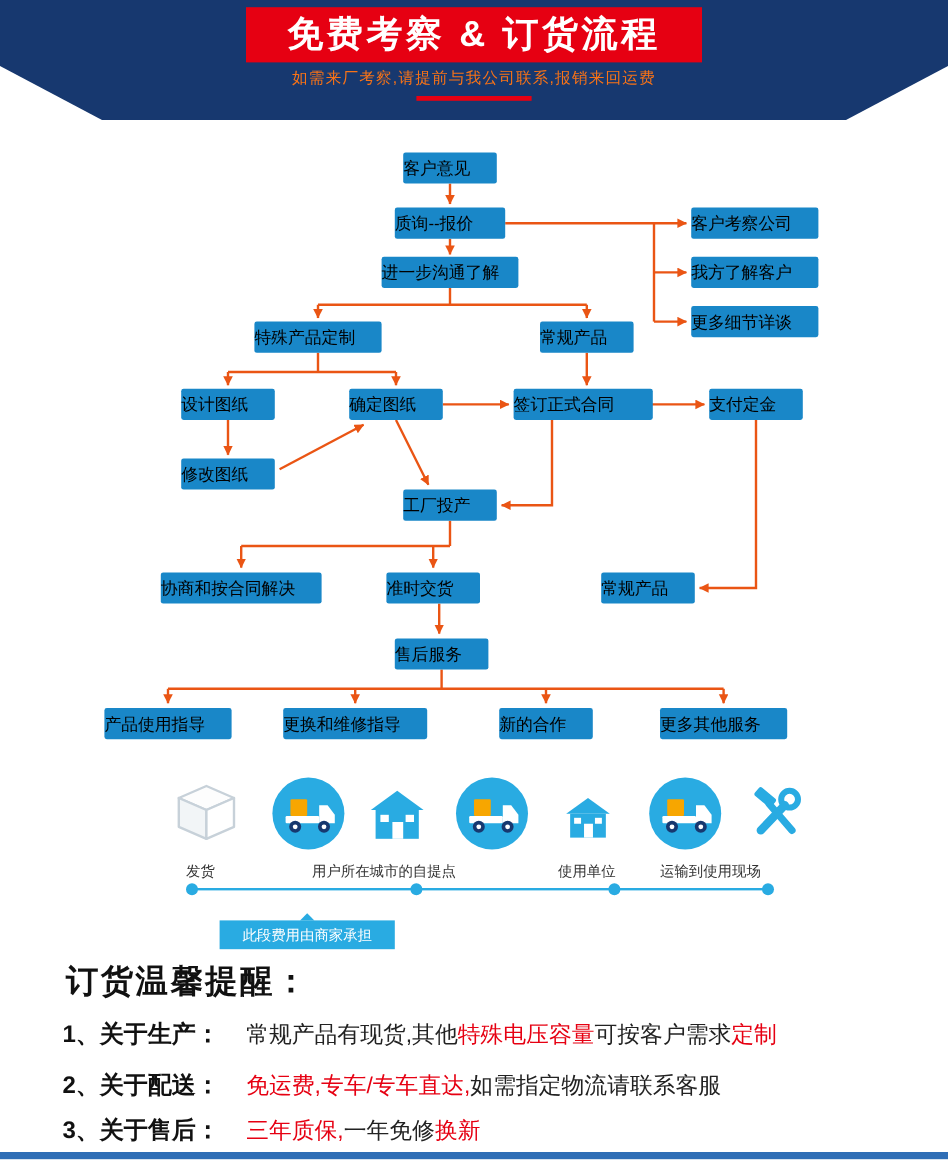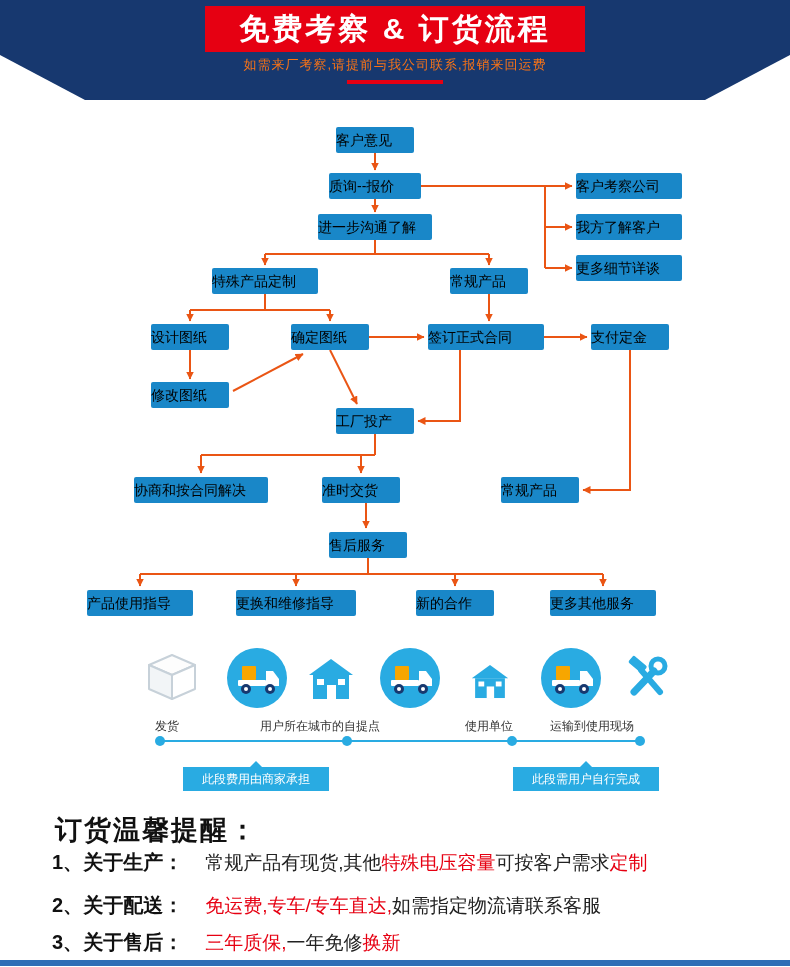--- a/index.html
+++ b/index.html
@@ -25,21 +25,21 @@
   .icon-wrap{position:absolute;}
   .station-label{position:absolute;transform:translateX(-50%);font-size:12px;color:#333;white-space:nowrap;}
   .timeline-line{position:absolute;left:160px;top:740px;width:480px;height:2px;background:#29abe2;}
   .timeline-dot{position:absolute;top:736px;width:10px;height:10px;border-radius:50%;background:#29abe2;}
   .seg-label{position:absolute;top:755px;height:24px;line-height:24px;background:#29abe2;color:#fff;
              font-size:12px;text-align:center;white-space:nowrap;margin-top:12px;}
   .seg-label::before{content:"";position:absolute;top:-6px;left:50%;margin-left:-6px;width:0;height:0;
              border-left:6px solid transparent;border-right:6px solid transparent;border-bottom:6px solid #29abe2;}
 
   
-  .notes-title{position:absolute;left:55px;top:800px;font-size:27px;font-weight:bold;color:#111;letter-spacing:2px;margin-top:12px;}
+  .notes-title{position:absolute;left:55px;top:800px;font-size:27px;font-weight:bold;color:#111;letter-spacing:2px;}
   .note-line{position:absolute;left:52px;font-size:19px;color:#222;white-space:nowrap;line-height:24px;}
   .note-num,.note-label{font-size:20px;font-weight:bold;color:#111;}
   .note-label{margin-right:22px;}
   .red{color:#e60012;}
 
   .footer-line{position:absolute;left:0;top:960px;width:790px;height:6px;background:#2f6eb6;}
 </style>
 </head>
 <body>
 
@@ -196,21 +196,20 @@
   <div class="station-label" style="left:489px;top:718px">使用单位</div>
   <div class="station-label" style="left:592px;top:718px">运输到使用现场</div>
 
   <div class="timeline-line"></div>
   <div class="timeline-dot" style="left:155px"></div>
   <div class="timeline-dot" style="left:342px"></div>
   <div class="timeline-dot" style="left:507px"></div>
   <div class="timeline-dot" style="left:635px"></div>
 
   <div class="seg-label" style="left:183px;width:146px">此段费用由商家承担</div>
-  <div class="seg-label" style="left:513px;width:146px">此段需用户自行完成</div>
 
   <div class="notes-title">订货温馨提醒：</div>
 
   <div class="note-line" style="top:850px">
     <span class="note-num">1、</span><span class="note-label">关于生产：</span><span>常规产品有现货,其他</span><span class="red">特殊电压容量</span><span>可按客户需求</span><span class="red">定制</span>
   </div>
 
   <div class="note-line" style="top:893px">
     <span class="note-num">2、</span><span class="note-label">关于配送：</span><span class="red">免运费,专车/专车直达,</span><span>如需指定物流请联系客服</span>
   </div>

